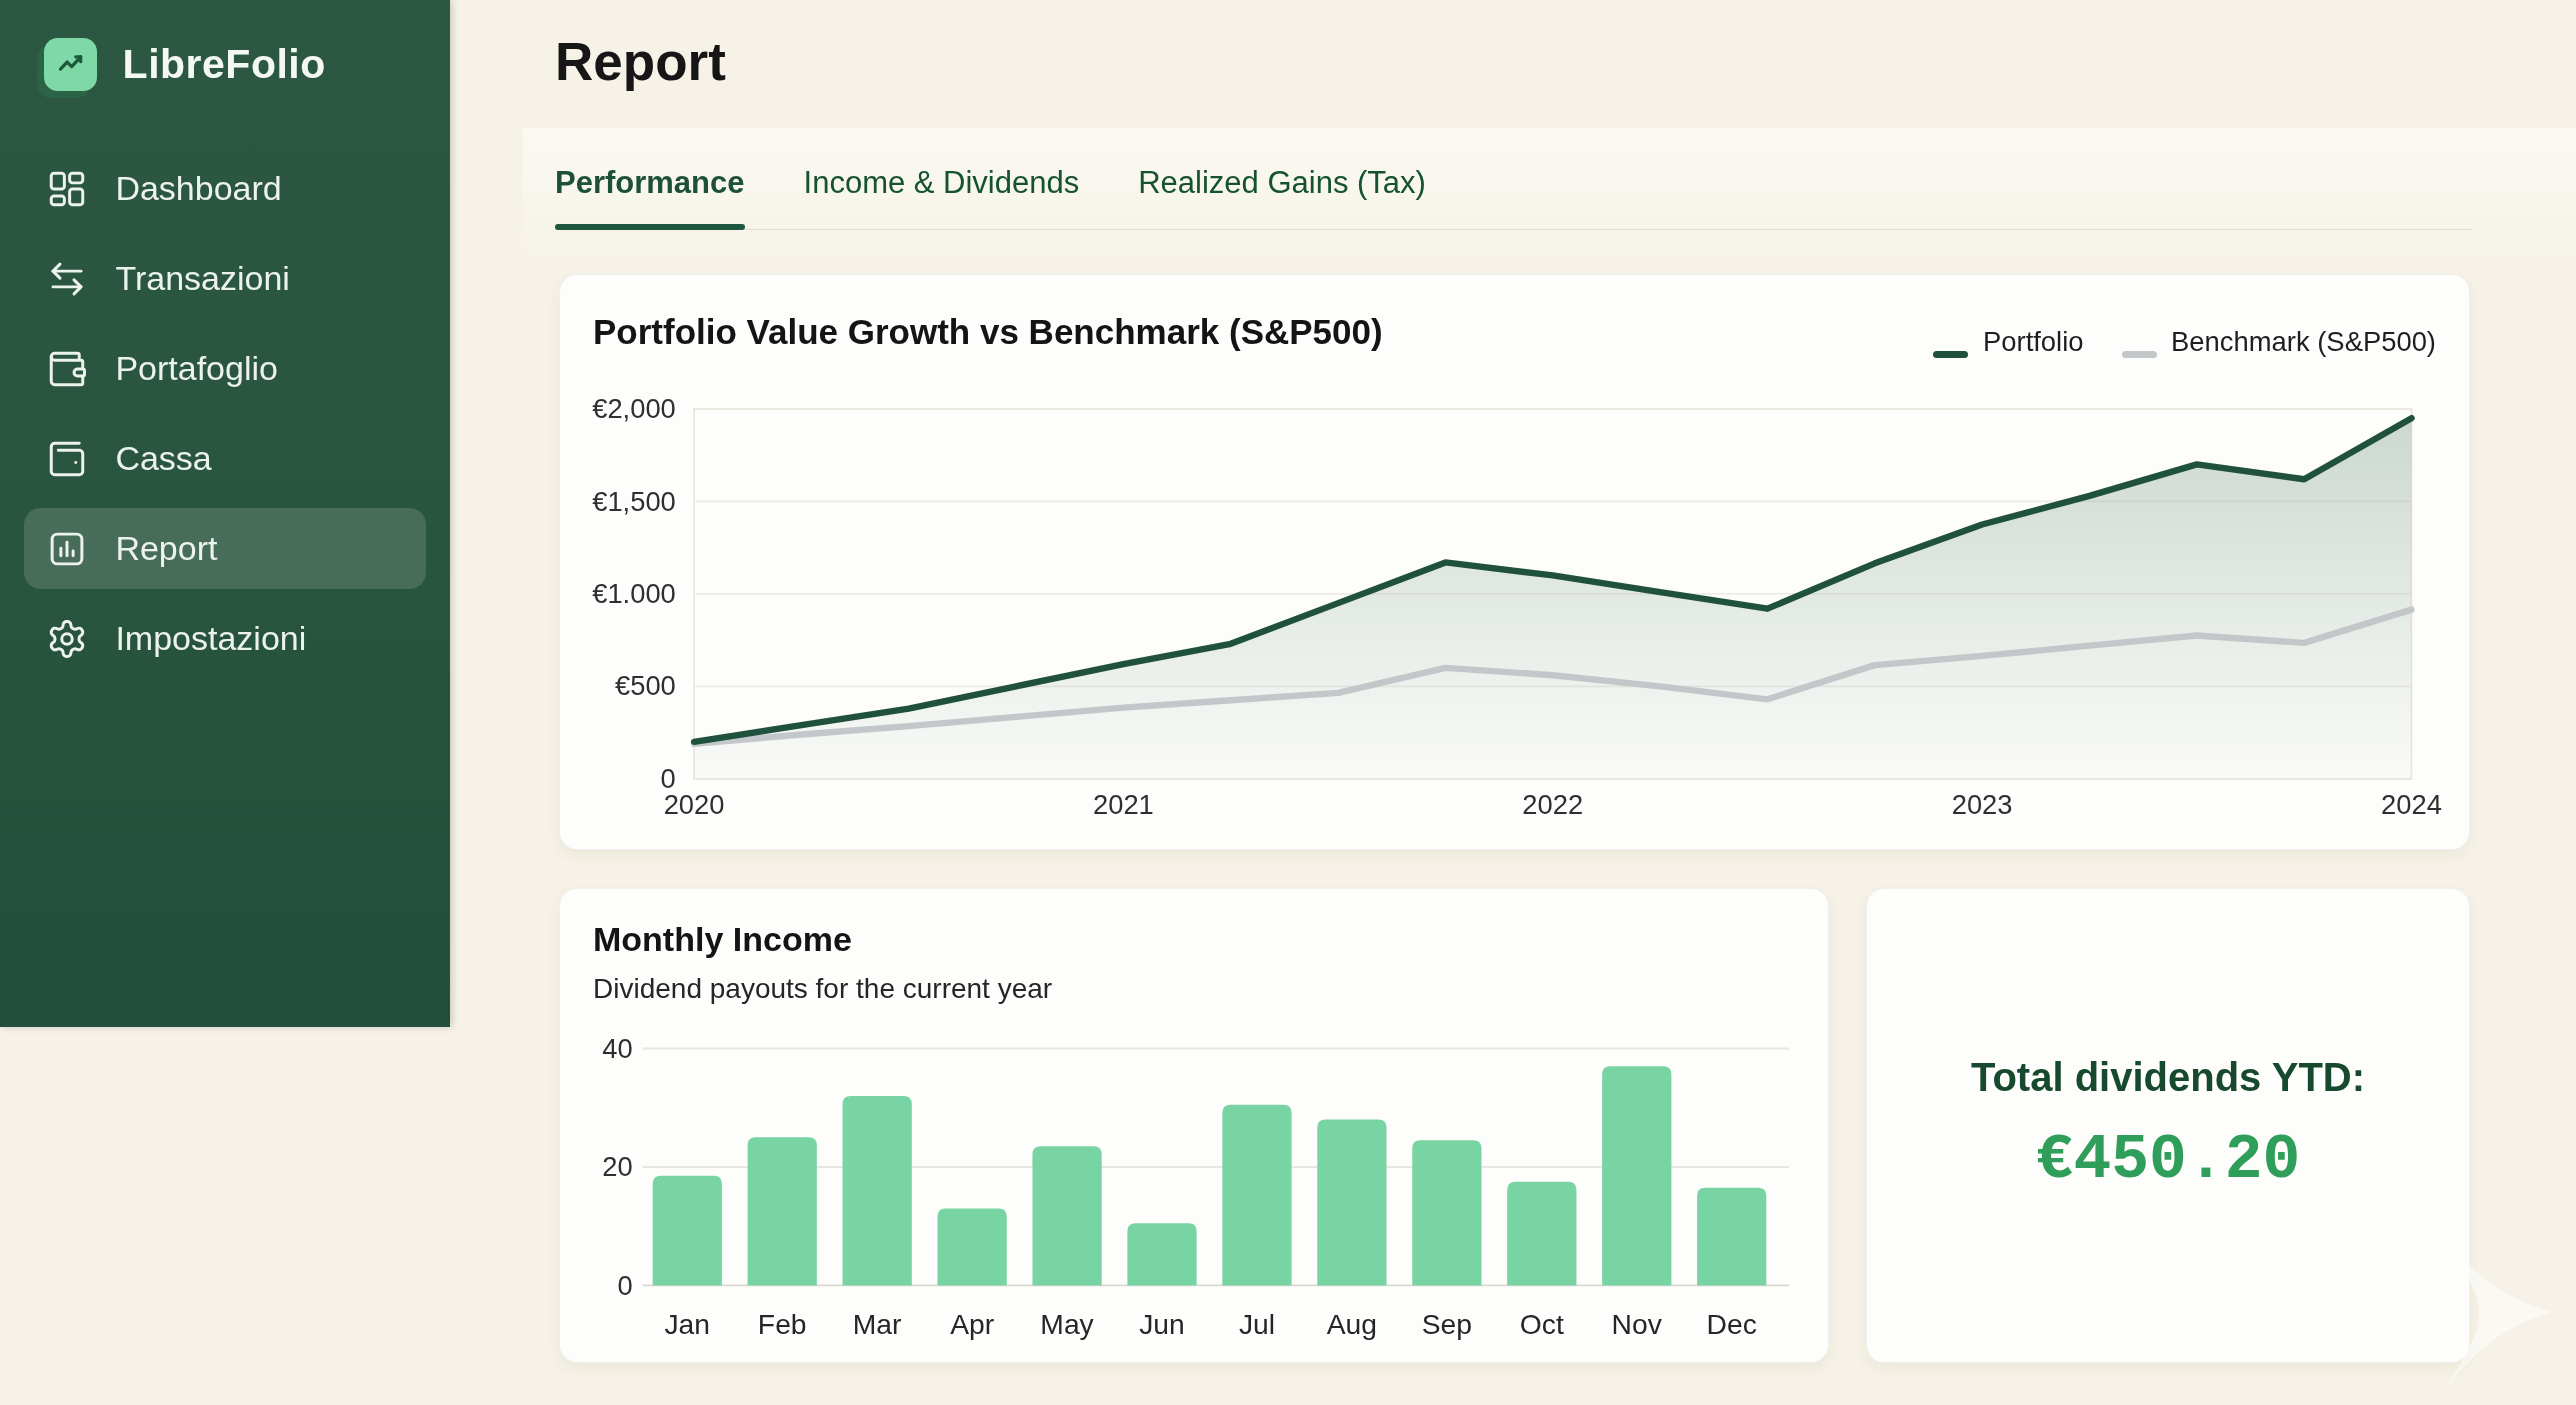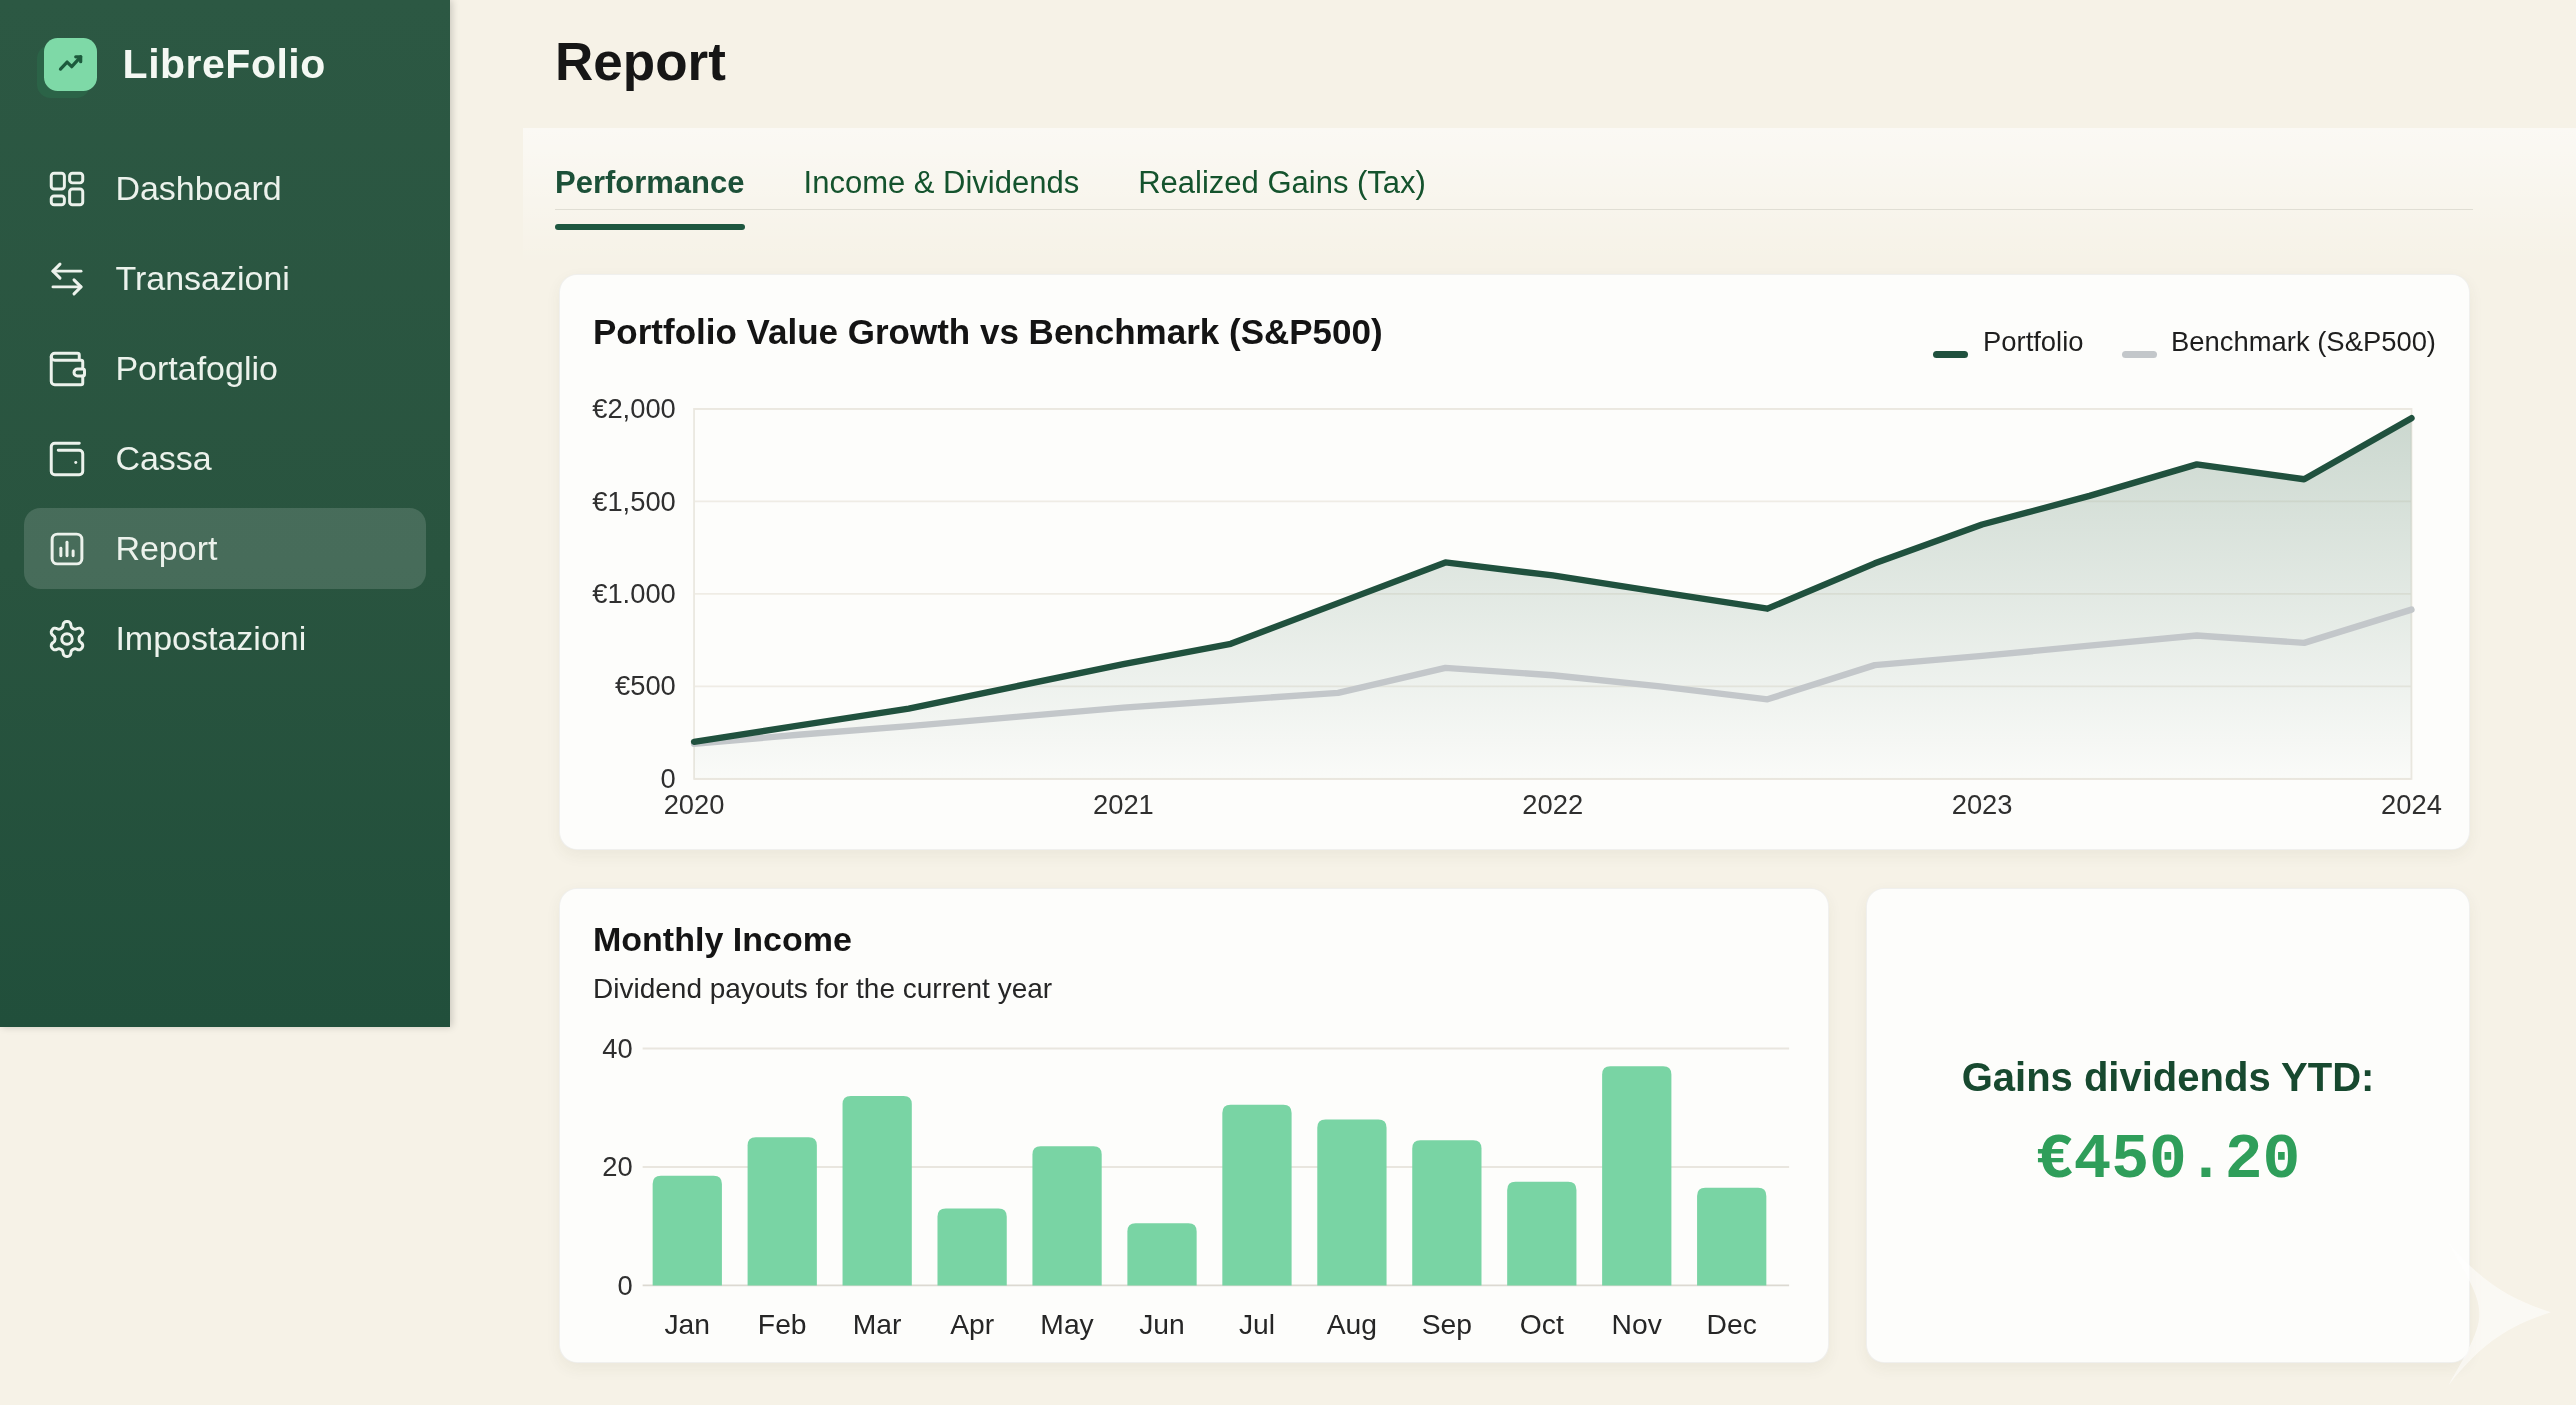--- a/index.html
+++ b/index.html
@@ -46,21 +46,21 @@
   .main { position:absolute; left:450px; top:0; width:2126px; height:1405px; }
   .top-glow {
     position:absolute; left:73px; top:128px; right:0; height:137px;
     background:linear-gradient(180deg, rgba(255,255,255,.55), rgba(255,255,255,0));
     pointer-events:none;
   }
   .page-title { position:absolute; left:105px; top:31px; font-size:53px; font-weight:700; color:#161616; }
 
   .tabs {
     position:absolute; left:105px; top:165px; width:1918px;
-    display:flex; gap:59px; border-bottom:1.8px solid #e0ded4; padding-bottom:8px;
+    display:flex; gap:59px; border-bottom:1.8px solid #e0ded4; padding-bottom:28px;
   }
   .tab { position:relative; font-size:31px; color:#14532d; font-weight:400; cursor:pointer; white-space:nowrap; }
   .tab.active { color:#1c5038; font-weight:600; }
   .tab.active::after {
     content:""; position:absolute; left:0; right:0; bottom:-29px; height:6.4px;
     border-radius:3.7px; background:#1e5740;
   }
 
   .card {
     position:absolute; background:#fdfdfb; border:0.9px solid rgba(0,0,0,.05);
@@ -239,21 +239,21 @@
           <path d="M1037.6363636363637,435 V330.25 Q1037.6363636363637,321.25 1046.6363636363637,321.25 H1104.6363636363637 Q1113.6363636363637,321.25 1113.6363636363637,330.25 V435 Z" fill="#79d4a4"></path>
           <text x="1075.6363636363637" y="488" text-anchor="middle" font-size="31" fill="#262626">Oct</text>
           <path d="M1141.818181818182,435 V203.5 Q1141.818181818182,194.5 1150.818181818182,194.5 H1208.818181818182 Q1217.818181818182,194.5 1217.818181818182,203.5 V435 Z" fill="#79d4a4"></path>
           <text x="1179.818181818182" y="488" text-anchor="middle" font-size="31" fill="#262626">Nov</text>
           <path d="M1246,435 V336.75 Q1246,327.75 1255,327.75 H1313 Q1322,327.75 1322,336.75 V435 Z" fill="#79d4a4"></path>
           <text x="1284" y="488" text-anchor="middle" font-size="31" fill="#262626">Dec</text>
         </svg>
     </section>
 
     <section class="card card-total">
-      <div class="total-title">Gains dividends YTD:</div>
+      <div class="total-title">Total dividends YTD:</div>
       <div class="total-amount">€450.20</div>
     </section>
 
     <svg class="arrow-decor" viewBox="0 0 130 170">
       <path d="M8 6 C 50 56, 84 70, 120 82 C 84 94, 50 108, 8 162 C 34 118, 42 99, 42 84 C 42 68, 34 50, 8 6 Z" fill="#ffffff"></path>
     </svg>
   </main>
 </div>
 
 

